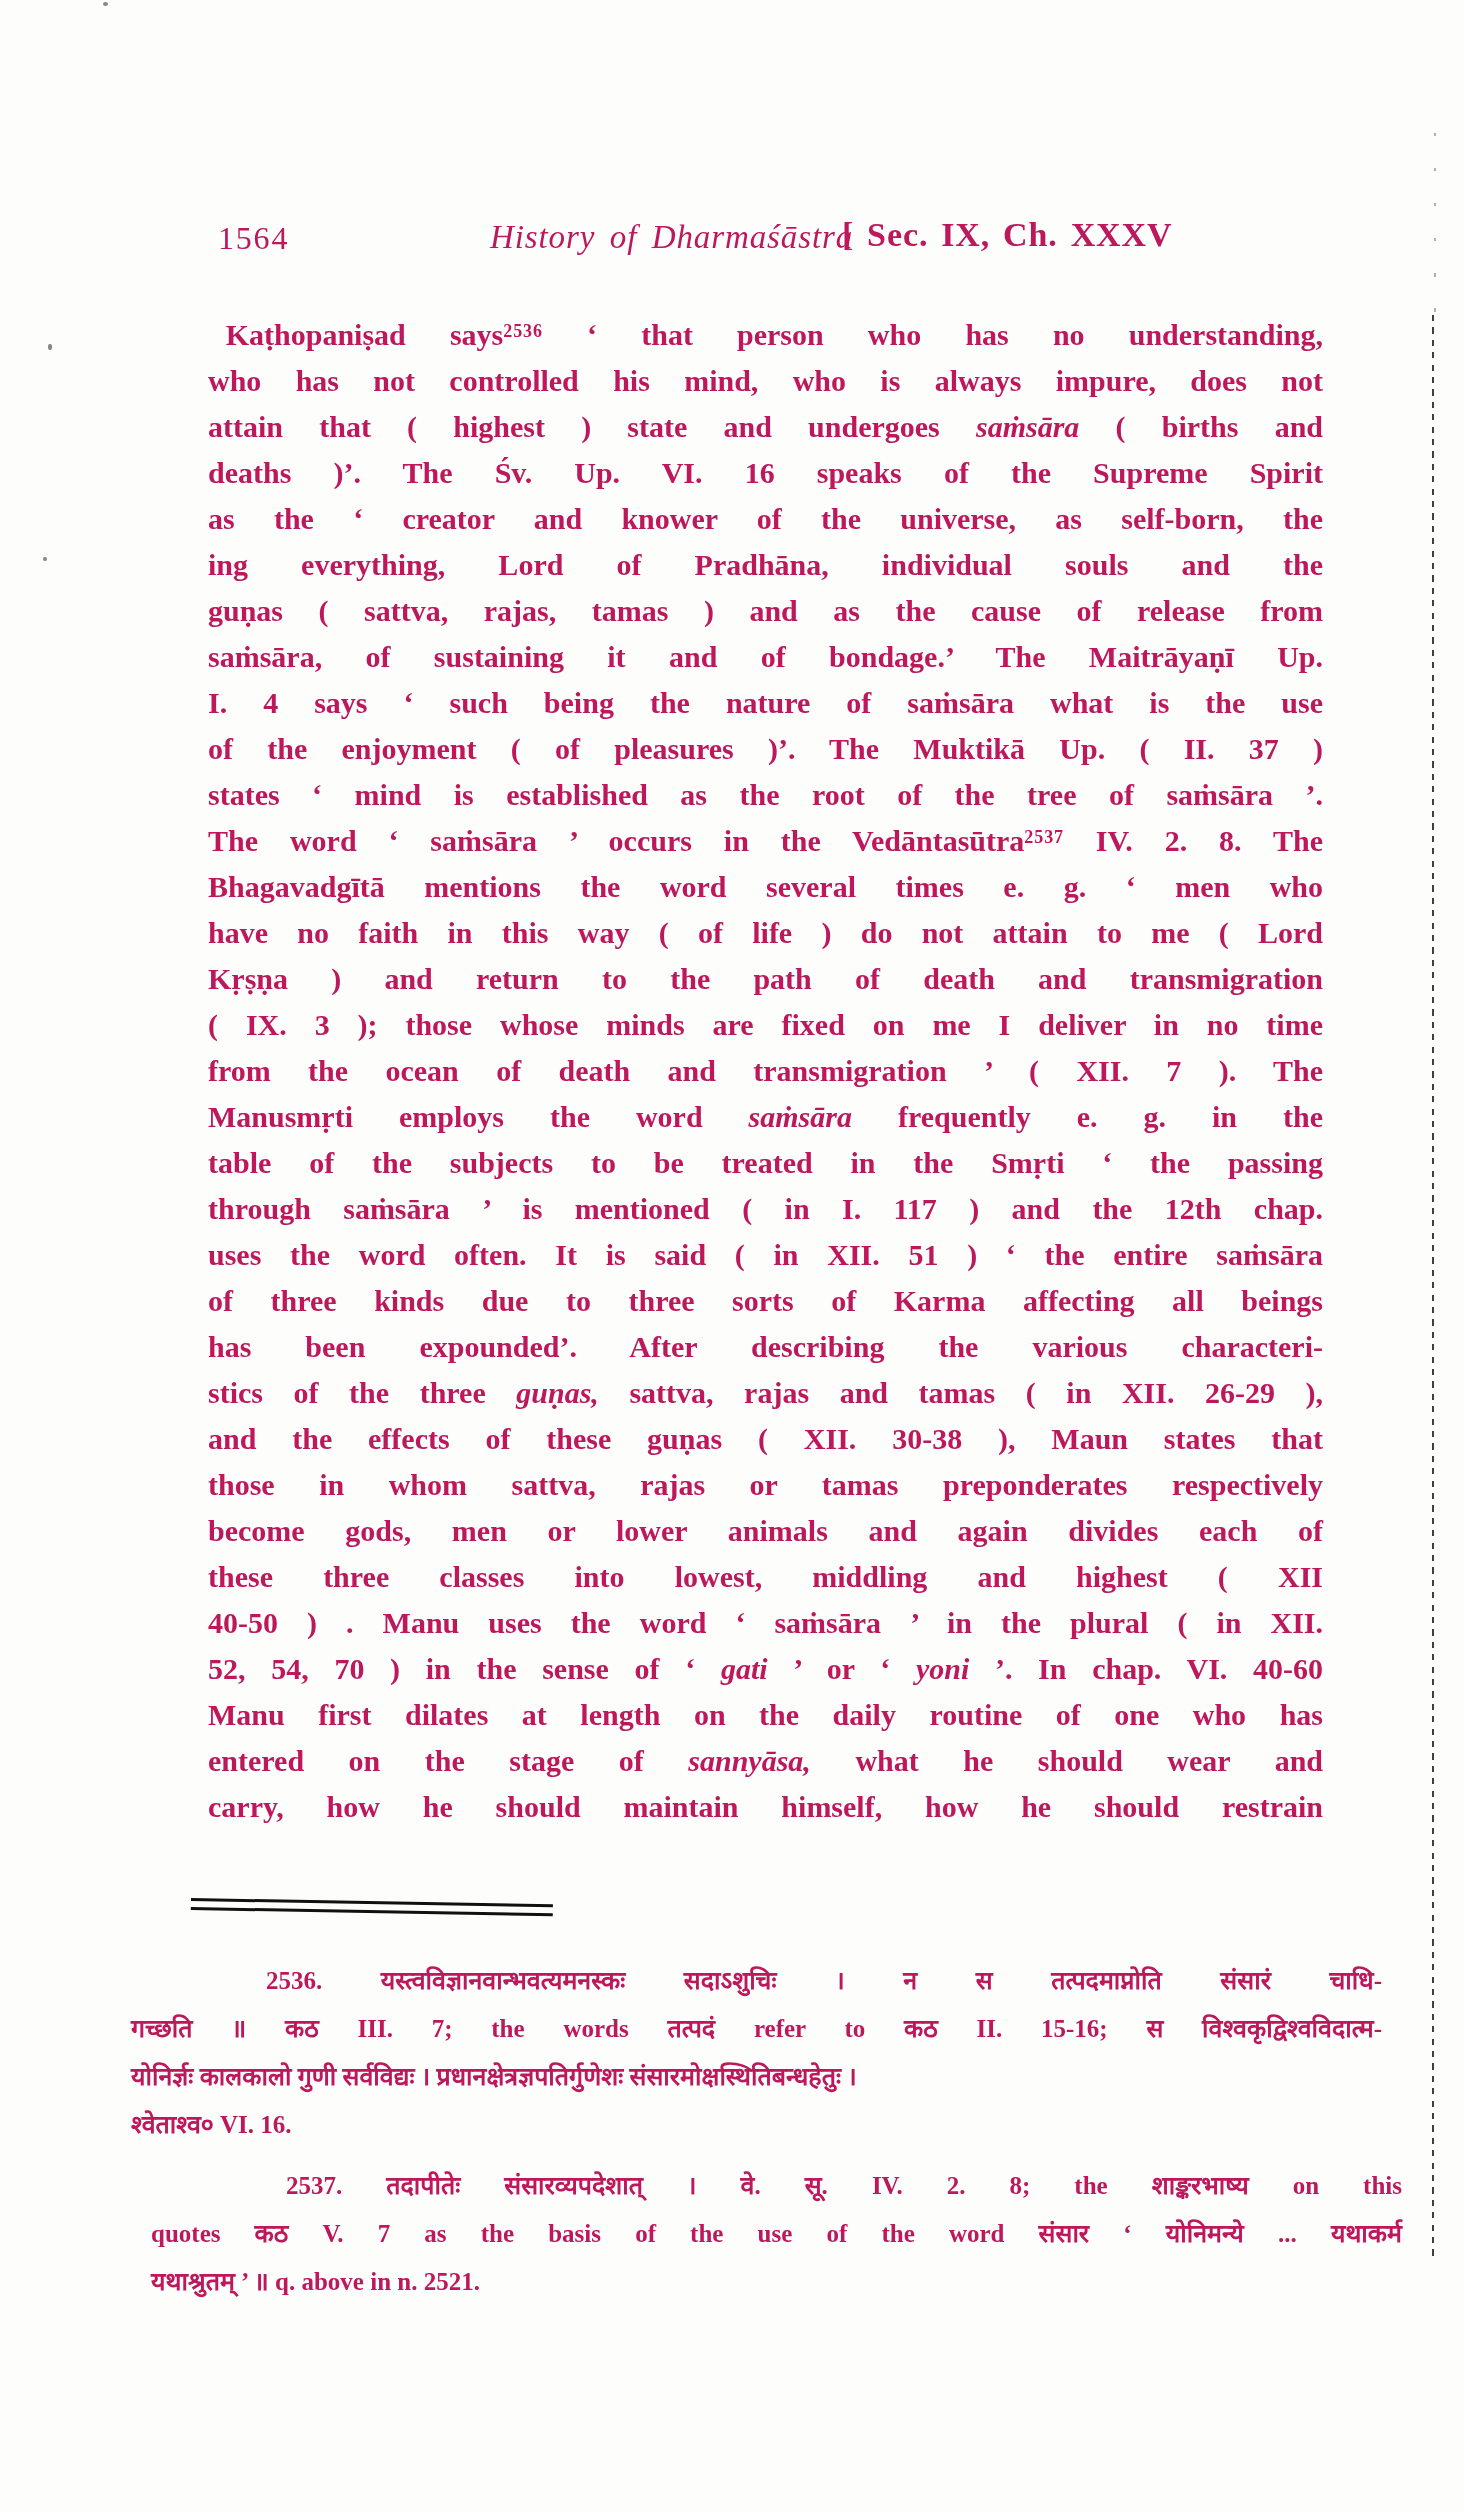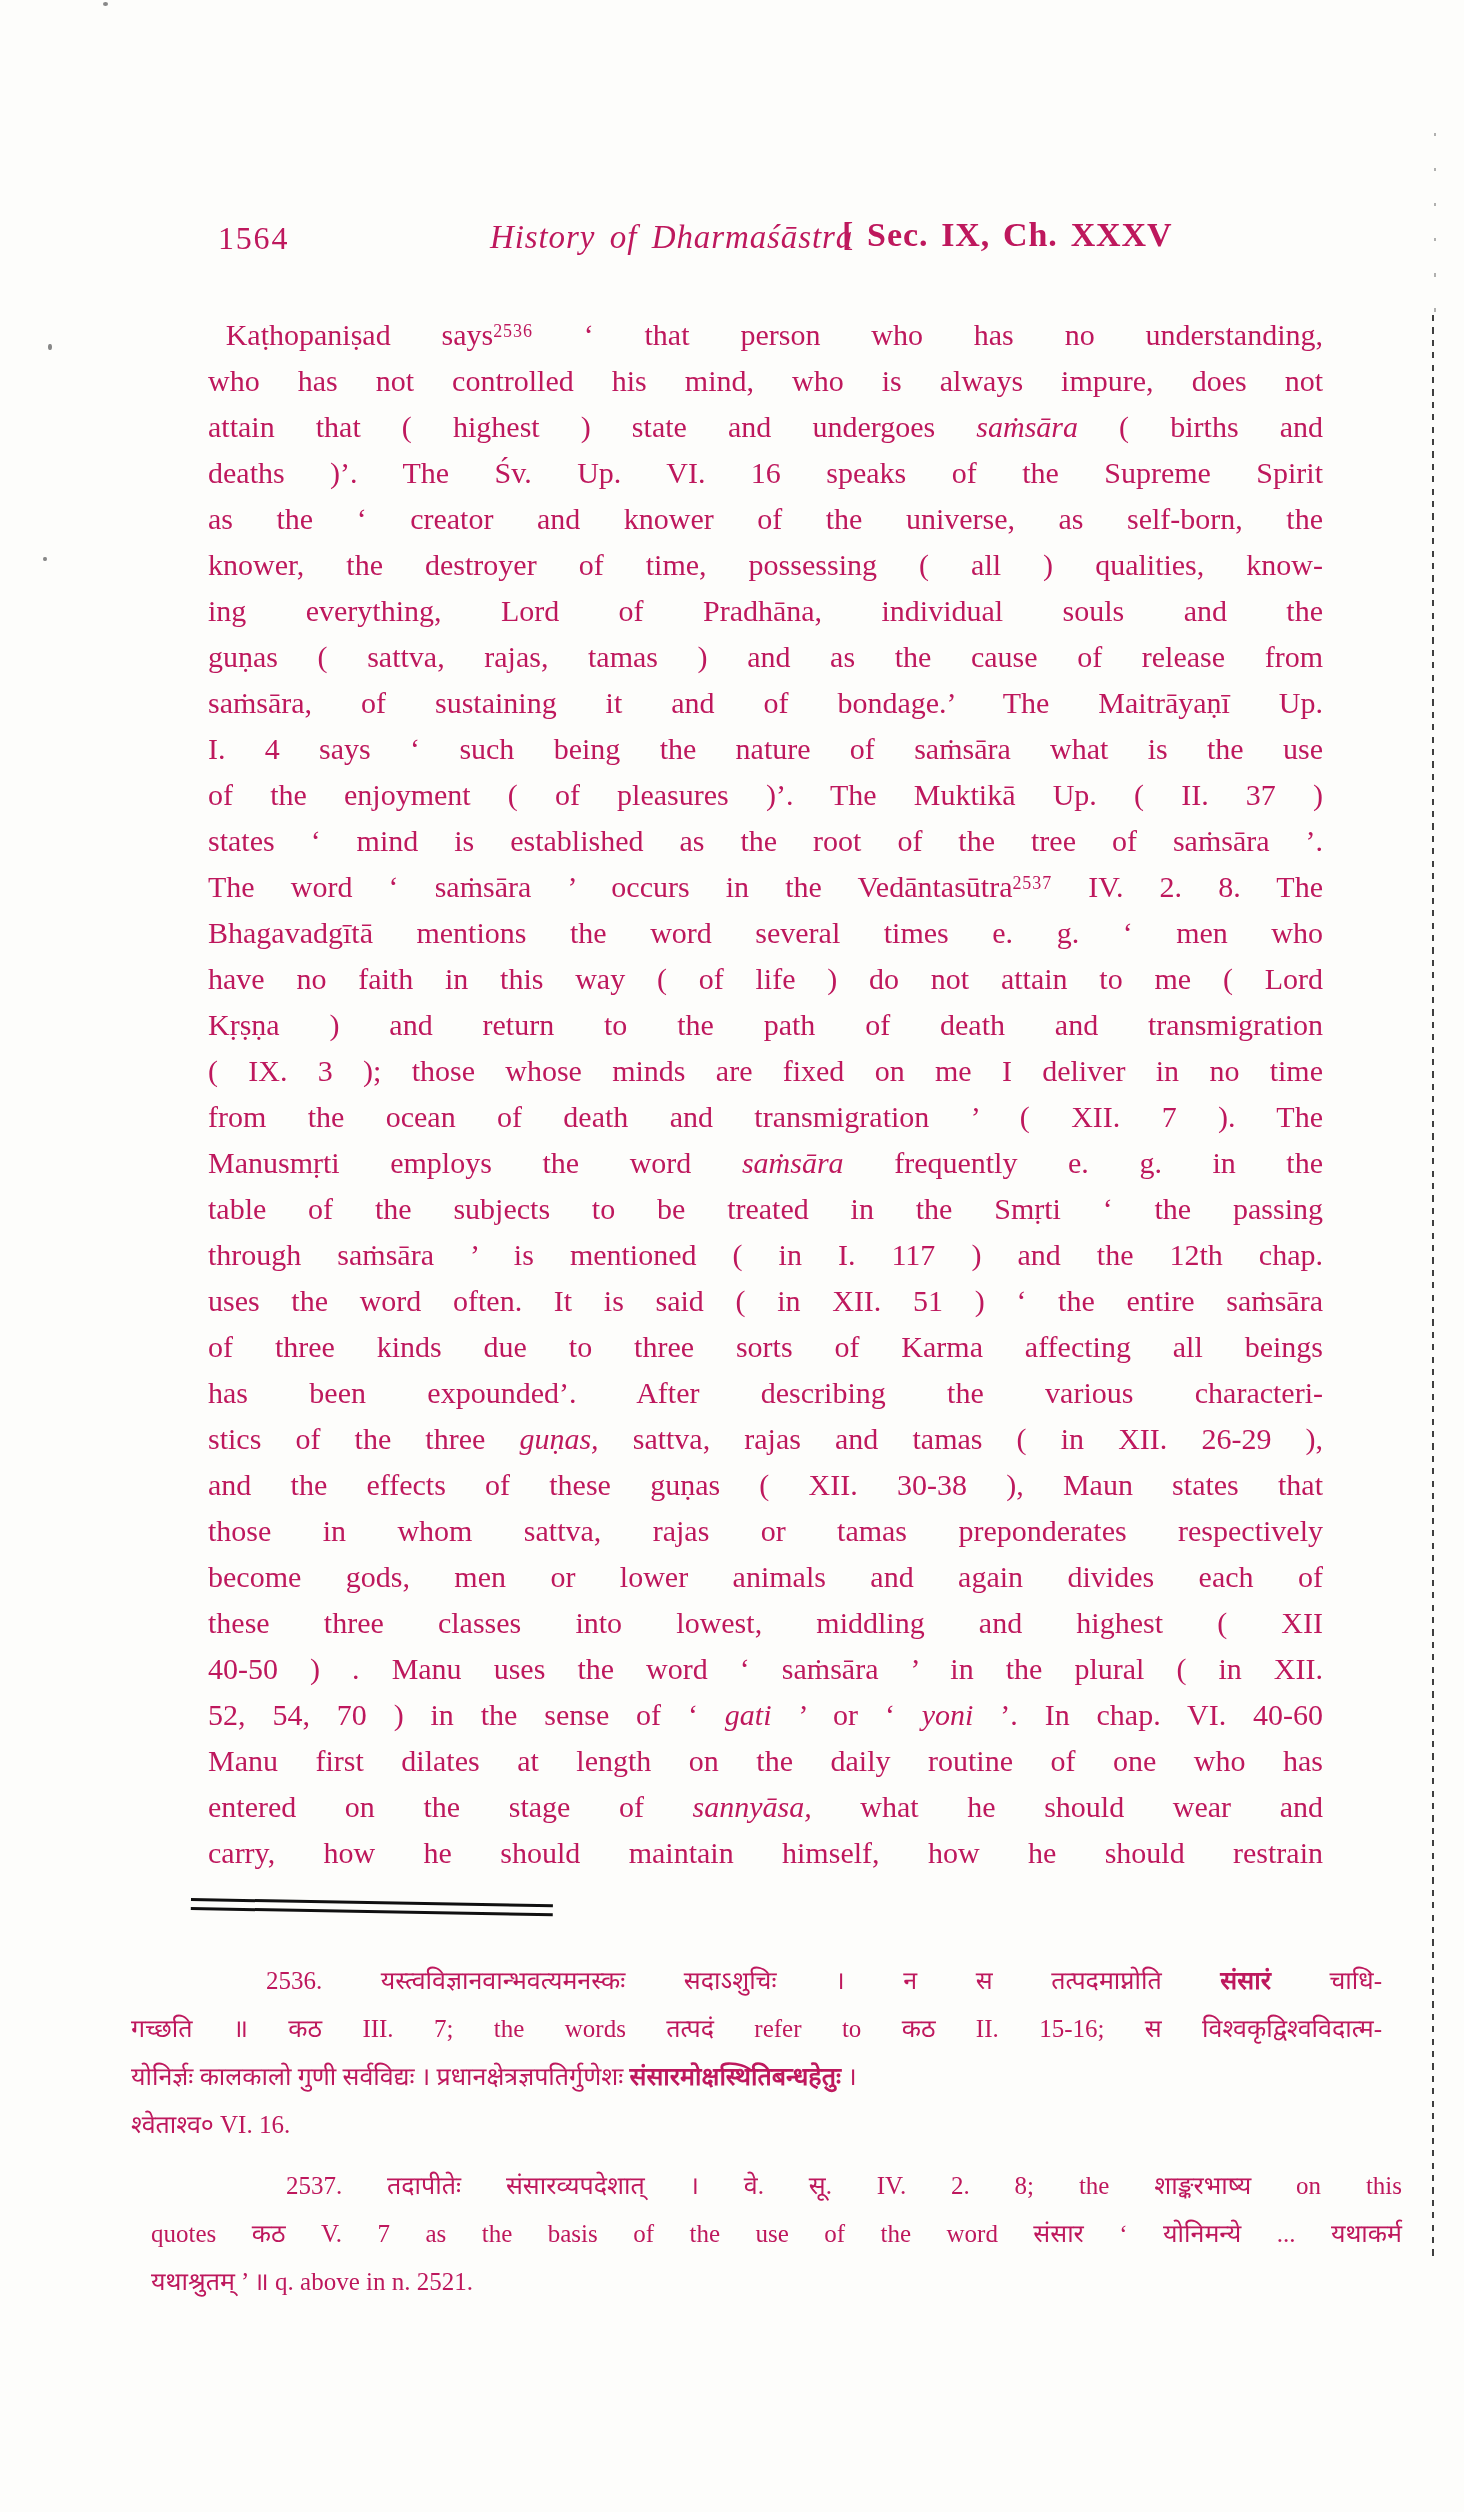--- a/index.html
+++ b/index.html
@@ -17,21 +17,21 @@
   .running-head { position:absolute; top:216px; left:0; width:100%; }
   .page-number { position:absolute; left:218px; top:3.5px; font-size:32px; letter-spacing:1.8px; }
   .head-title  { position:absolute; left:490px; top:2.7px; font-size:33px; font-style:italic; letter-spacing:0.9px; word-spacing:5.3px; }
   .section-head{ position:absolute; left:842px; top:0;  font-size:34px; font-weight:bold; letter-spacing:0.9px; word-spacing:3.5px; }
 
   
   .body-paragraph {
     position:absolute; left:208px; top:312px; width:1115px;
     font-size:30px; line-height:46px;
   }
-  .tline { text-align:justify; text-align-last:justify; white-space:normal; }
+  .tline { text-align:justify; text-align-last:justify; white-space:normal;font-weight:bold; }
   .body-paragraph .tline:first-child { text-indent:17.7px; }
   .body-paragraph .tline:last-child { text-align-last:justify; }
   sup { font-size:0.60em; line-height:0; vertical-align:8px; letter-spacing:0.9px; }
 
   
   .footnote-separator {
     position:absolute; left:191px; top:1898px; width:362px; height:14px;
     transform:rotate(1.0deg); transform-origin:left top;
   }
   .footnote-separator .rule { height:2.7px; background:#101010; }
@@ -71,21 +71,20 @@
     <span class="head-title">History of Dharmaśāstra</span>
     <span class="section-head">[ Sec. IX, Ch. XXXV</span>
   </div>
 
   <div class="body-paragraph">
       <div class="tline">Kaṭhopaniṣad says<sup>2536</sup> ‘ that person who has no understanding,</div>
       <div class="tline">who has not controlled his mind, who is always impure, does not</div>
       <div class="tline">attain that ( highest ) state and undergoes <i>saṁsāra</i> ( births and</div>
       <div class="tline">deaths )’. The Śv. Up. VI. 16 speaks of the Supreme Spirit</div>
       <div class="tline">as the ‘ creator and knower of the universe, as self-born, the</div>
-      <div class="tline">knower, the destroyer of time, possessing ( all ) qualities, know-</div>
       <div class="tline">ing everything, Lord of Pradhāna, individual souls and the</div>
       <div class="tline">guṇas ( sattva, rajas, tamas ) and as the cause of release from</div>
       <div class="tline">saṁsāra, of sustaining it and of bondage.’ The Maitrāyaṇī Up.</div>
       <div class="tline">I. 4 says ‘ such being the nature of saṁsāra what is the use</div>
       <div class="tline">of the enjoyment ( of pleasures )’. The Muktikā Up. ( II. 37 )</div>
       <div class="tline">states ‘ mind is established as the root of the tree of saṁsāra ’.</div>
       <div class="tline">The word ‘ saṁsāra ’ occurs in the Vedāntasūtra<sup>2537</sup> IV. 2. 8. The</div>
       <div class="tline">Bhagavadgītā mentions the word several times e. g. ‘ men who</div>
       <div class="tline">have no faith in this way ( of life ) do not attain to me ( Lord</div>
       <div class="tline">Kṛṣṇa ) and return to the path of death and transmigration</div>

